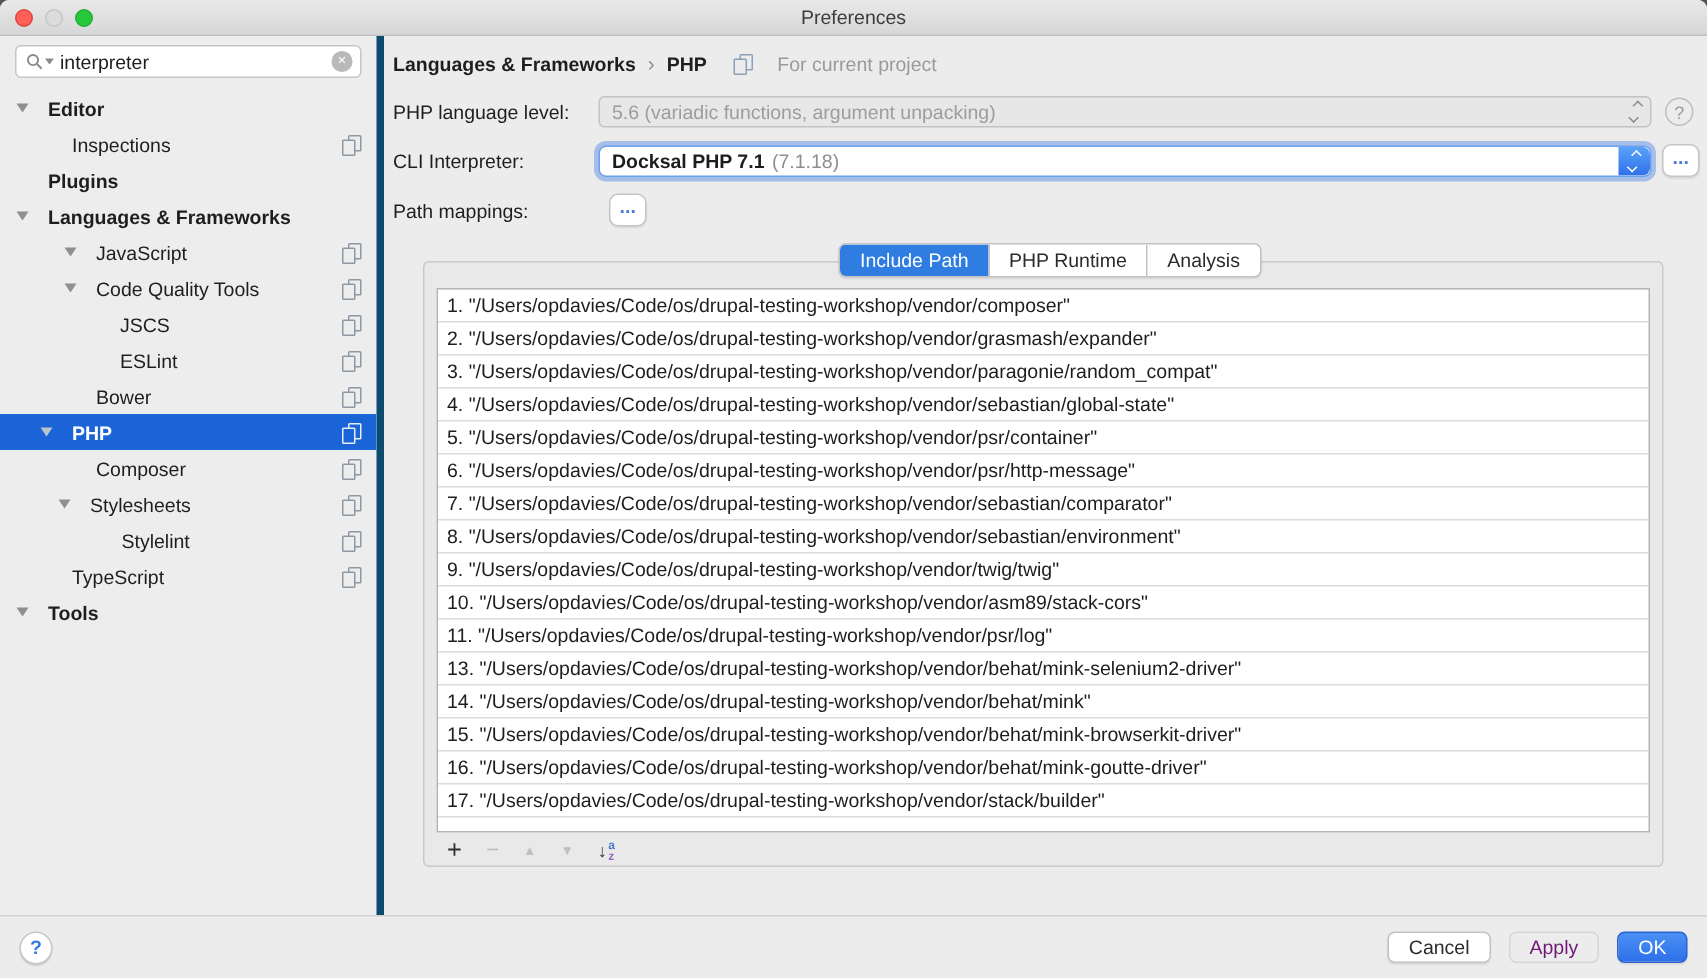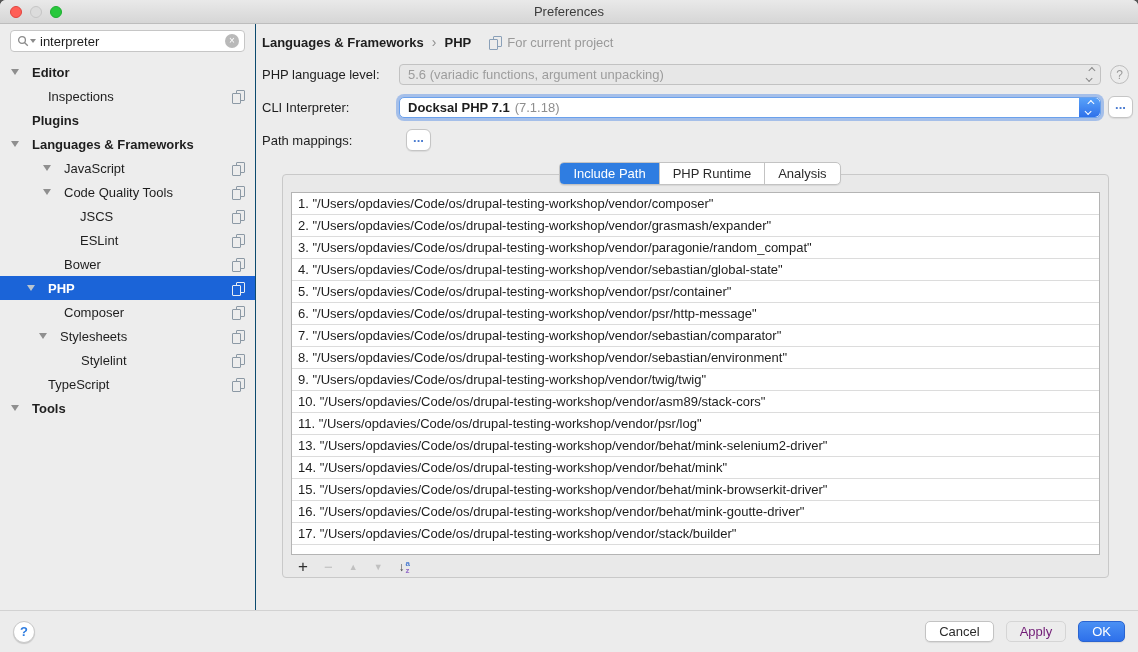--- a/index.html
+++ b/index.html
@@ -10,21 +10,21 @@
   .titlebar { height:24px; flex:0 0 24px; background:linear-gradient(#e9e9e9,#d6d6d6); border-bottom:1px solid #bdbdbd; position:relative; display:flex; align-items:center; }
   .traffic { position:absolute; left:10px; top:0; height:24px; display:flex; align-items:center; gap:8px; }
   .tl { width:12px; height:12px; border-radius:50%; display:inline-block; }
   .tl.red { background:#ff5f57; border:1px solid #e0443e; }
   .tl.gray { background:#dcdcdc; border:1px solid #c5c5c5; }
   .tl.green { background:#28c83c; border:1px solid #1dad30; }
   .win-title { flex:1; text-align:center; font-size:13px; color:#3c3c3c; }
 
   
   .body { flex:1; display:flex; min-height:0; }
-  .sidebar { width:256px; flex:0 0 256px; background:#ededed; border-right:1px solid #0c4a6e; overflow:hidden; }
+  .sidebar { width:256px; flex:0 0 256px; background:#ededed; border-right:5px solid #0c4a6e; overflow:hidden; }
 
   
   .searchbox { margin:6px 10px 0 10px; height:22px; background:#fff; border:1px solid #c6c6c6; border-radius:4px; display:flex; align-items:center; padding:0 5px 0 6px; }
   .mag-wrap { display:flex; align-items:center; margin-right:4px; }
   .mag-caret { width:0; height:0; border-left:3px solid transparent; border-right:3px solid transparent; border-top:4px solid #8b8b8b; margin-left:1px; }
   .searchbox input { flex:1; border:none; outline:none; background:transparent; font-size:13px; color:#1d1d1d; font-family:inherit; }
   .clear-btn { width:14px; height:14px; border-radius:50%; background:#b9b9b9; color:#fff; font-size:10px; line-height:14px; text-align:center; cursor:default; }
 
   
   .tree { margin-top:8px; }
@@ -42,21 +42,21 @@
   
   .copy-icon { position:relative; width:13px; height:13px; display:inline-block; --ic:#8c99a5; --icbg:#ededed; }
   .copy-icon::before { content:""; position:absolute; left:4px; top:0; width:7px; height:9px; border:1px solid var(--ic); border-radius:1px; }
   .copy-icon::after { content:""; position:absolute; left:0; top:3px; width:7px; height:9px; border:1px solid var(--ic); background:var(--icbg); border-radius:1px; }
 
   
   .main { flex:1; padding-left:6px; background:#ececec; position:relative; overflow:hidden; }
   .breadcrumb { margin-top:9px; height:18px; display:flex; align-items:center; font-size:13px; }
   .bc-item { font-weight:bold; color:#1e1e1e; }
   .bc-sep { color:#8f8f8f; margin:0 8px; font-size:14px; }
-  .scope { display:flex; align-items:center; gap:5px; margin-left:18px; color:#9a9a9a; }
+  .scope { display:flex; align-items:center; gap:16px; margin-left:18px; color:#9a9a9a; }
   .scope .copy-icon { --ic:#8aa0b8; --icbg:#ececec; }
 
   .form-row { display:flex; align-items:center; margin-top:11px; }
   .form-row.first { margin-top:13px; }
   .f-label { width:137px; flex:0 0 137px; font-size:13px; color:#1e1e1e; }
   .field { width:702px; height:21px; border-radius:4px; position:relative; display:flex; align-items:center; font-size:13px; padding:0 24px 0 8px; white-space:nowrap; overflow:hidden; }
   .field.disabled { background:#e7e7e7; border:1px solid #c2c2c2; color:#9d9d9d; }
   .field.focused { background:#fff; border:1px solid #6ba1ec; border-radius:5px; box-shadow:0 0 0 3px rgba(107,154,231,.55); color:#1d1d1d; }
   .field.text { background:#fff; border:1px solid #c0c0c0; border-radius:3px; color:#1d1d1d; }
   .cli-name { font-weight:bold; }

